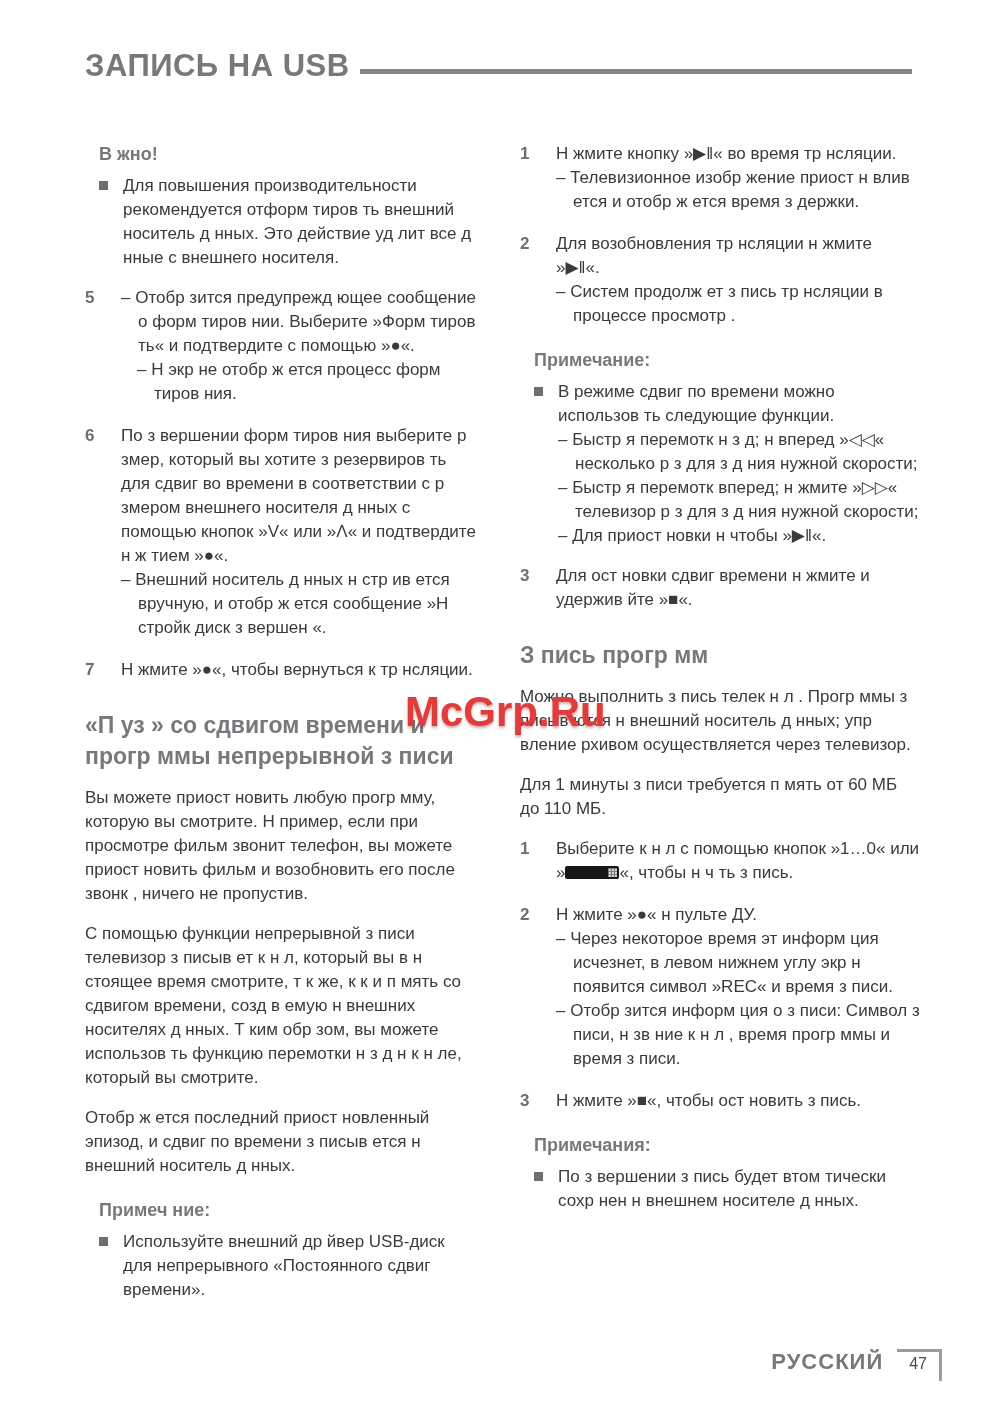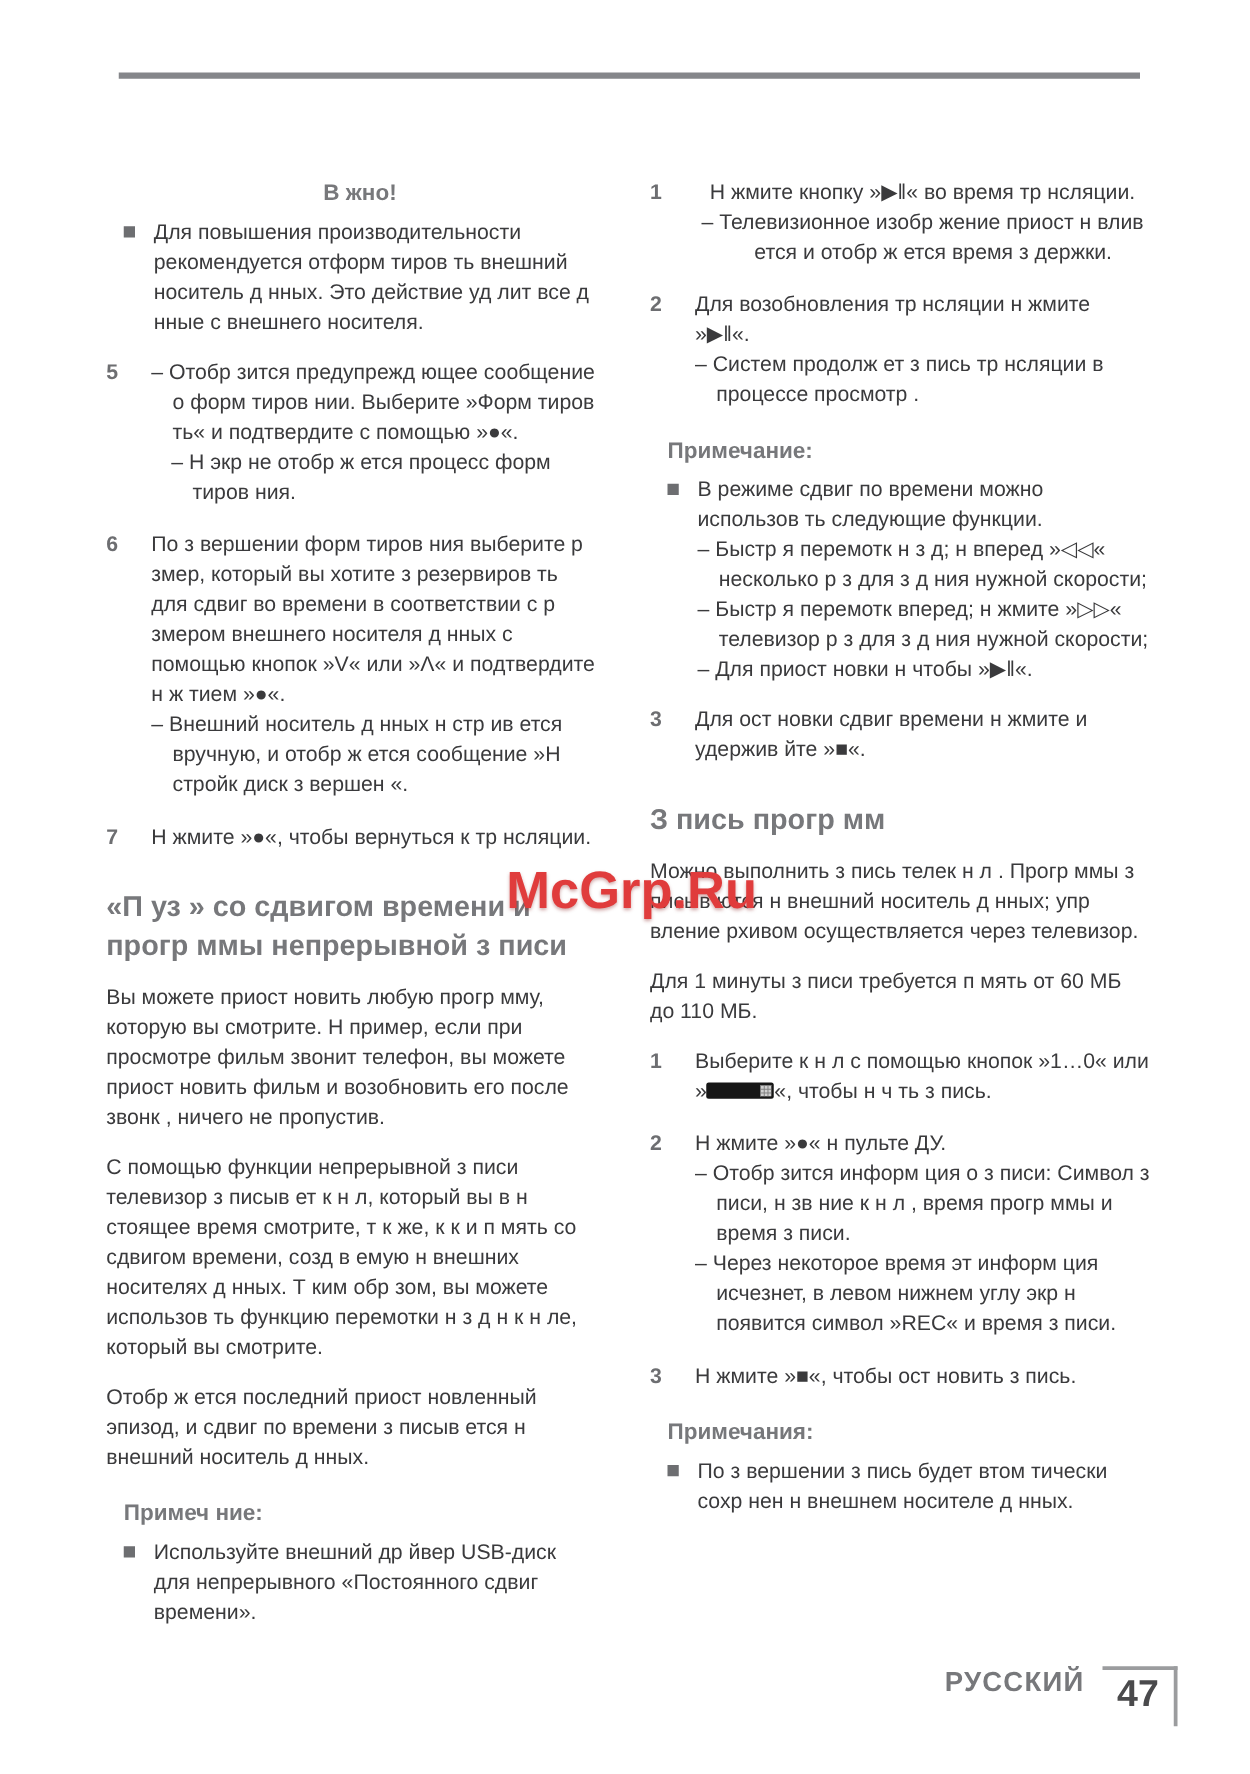--- a/index.html
+++ b/index.html
@@ -8,21 +8,21 @@
     font-family:"Liberation Sans",sans-serif;color:#3a3a3c;
   }
   
   .title-wrap{position:absolute;left:85px;right:88px;top:48px;display:flex;align-items:center;}
   .page-title{font-size:31px;font-weight:bold;color:#77787b;letter-spacing:.5px;white-space:nowrap;}
   .title-rule{flex:1;height:5px;background:#85868a;margin-left:10px;margin-top:10px;}
   
   .col{position:absolute;top:142px;font-size:17px;line-height:24px;}
   .col-left{left:85px;width:392px;}
   .col-right{left:520px;width:400px;}
-  .col > :first-child{margin-top:0;text-align:center;}
+  .col > :first-child{margin-top:0;}
   .note-heading{font-weight:bold;color:#77787b;font-size:18px;margin:20px 0 8px 14px;}
   .section-title{font-weight:bold;color:#77787b;font-size:23px;line-height:31px;margin:28px 0 14px 0;}
   .para{margin:0 0 16px 0;}
   .bullet{position:relative;padding-left:24px;margin:0 0 16px 14px;}
   .bullet .sq{position:absolute;left:0;top:7px;width:9px;height:9px;background:#6d6e71;}
   .step{position:relative;padding-left:36px;margin:0 0 18px 0;}
   .step-num{position:absolute;left:0;top:0;font-weight:bold;color:#6d6e71;}
   .hang{padding-left:17px;text-indent:-17px;}
   .indent2{margin-left:16px;}
   
@@ -30,29 +30,30 @@
     vertical-align:-1px;position:relative;}
   .blackbtn::after{content:"";position:absolute;right:2px;top:2px;width:9px;height:9px;background:#cfcfcf;
     background-image:linear-gradient(#7d7d7d 1px,transparent 1px),linear-gradient(90deg,#7d7d7d 1px,transparent 1px);
     background-size:3px 3px;}
   
   .watermark{position:absolute;left:405px;top:688px;z-index:5;font-size:42px;font-weight:bold;
     color:#e03c3c;text-shadow:0 2px 3px rgba(120,0,0,.35);white-space:nowrap;}
   
   .footer{position:absolute;right:58px;bottom:38px;display:flex;align-items:flex-start;}
   .footer-lang{font-weight:bold;color:#77787b;font-size:22px;letter-spacing:1px;margin-right:14px;}
-  .footer-page{font-weight:bold;color:#4a4a4c;font-size:30px;border-top:3px solid #9b9c9e;
+  .footer-page{font-weight:normal;color:#4a4a4c;font-size:16px;border-top:3px solid #9b9c9e;
     border-right:3px solid #9b9c9e;padding:3px 12px 8px 12px;}
 </style>
 </head>
 <body>
 
 <div class="page">
 
   <div class="title-wrap">
+    <span class="page-title">ЗАПИСЬ НА USB</span>
     <span class="title-rule"></span>
   </div>
 
   <div class="col col-left">
       <div class="note-heading">В жно!</div>
       <div class="bullet">
         <span class="sq"></span>
         <div>Для повышения производительности рекомендуется отформ тиров ть внешний носитель д нных. Это действие уд лит все д нные с внешнего носителя.</div>
       </div>
       <div class="step">
@@ -105,22 +106,22 @@
       <div class="section-title">З пись прогр мм</div>
       <div class="para">Можно выполнить з пись телек н л . Прогр ммы з писыв ются н внешний носитель д нных; упр вление рхивом осуществляется через телевизор.</div>
       <div class="para">Для 1 минуты з писи требуется п мять от 60 МБ до 110 МБ.</div>
       <div class="step">
         <span class="step-num">1</span>
         <div class="step-text">Выберите к н л с помощью кнопок »1…0« или »<span class="blackbtn"></span>«, чтобы н ч ть з пись.</div>
       </div>
       <div class="step">
         <span class="step-num">2</span>
         <div class="step-text">Н жмите »●« н пульте ДУ.</div>
+        <div class="hang">– Через некоторое время эт информ ция исчезнет, в левом нижнем углу экр н появится символ »REC« и время з писи.</div>
         <div class="hang">– Отобр зится информ ция о з писи: Символ з писи, н зв ние к н л , время прогр ммы и время з писи.</div>
-        <div class="hang">– Через некоторое время эт информ ция исчезнет, в левом нижнем углу экр н появится символ »REC« и время з писи.</div>
       </div>
       <div class="step">
         <span class="step-num">3</span>
         <div class="step-text">Н жмите »■«, чтобы ост новить з пись.</div>
       </div>
       <div class="note-heading">Примечания:</div>
       <div class="bullet">
         <span class="sq"></span>
         <div>По з вершении з пись будет втом тически сохр нен н внешнем носителе д нных.</div>
       </div>

